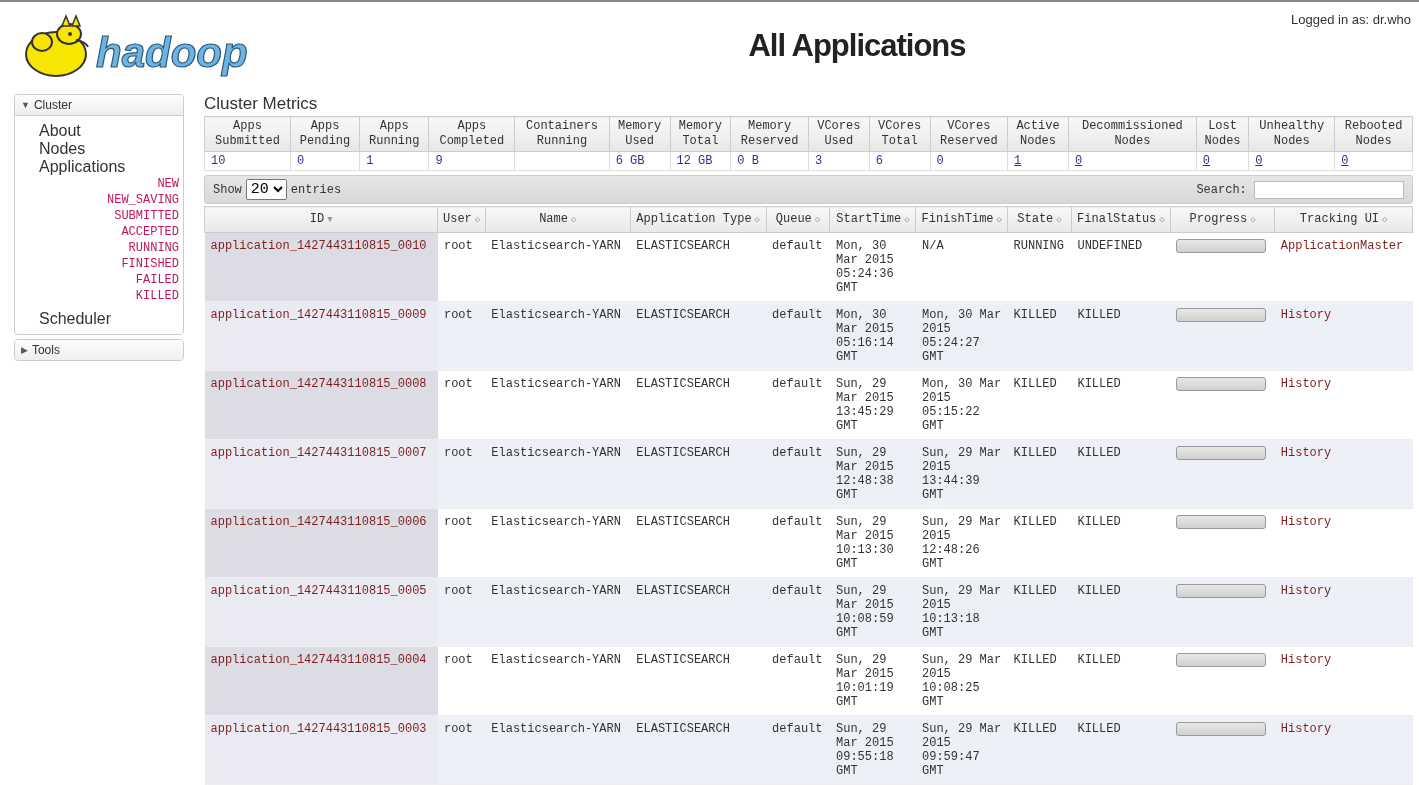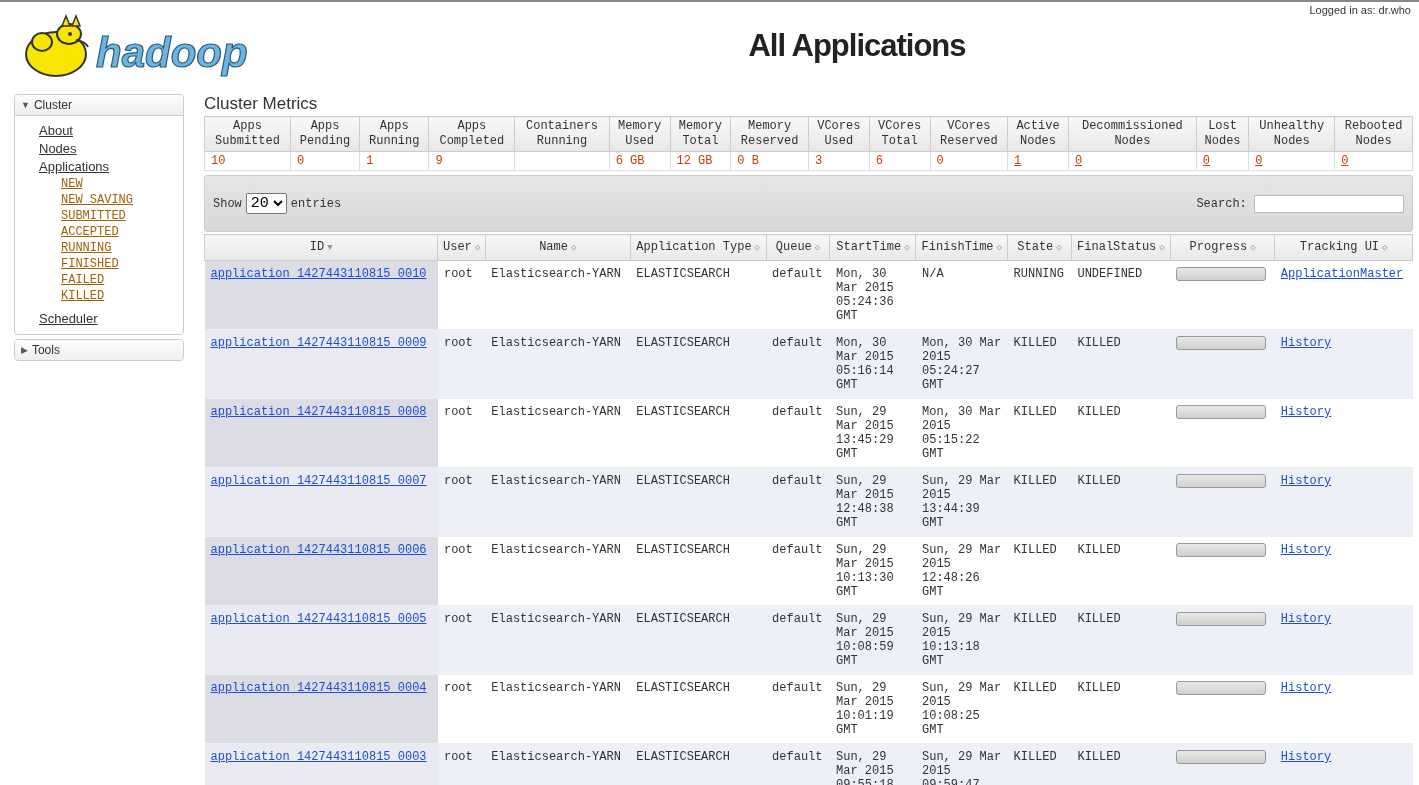--- a/index.html
+++ b/index.html
@@ -7,23 +7,23 @@
     margin: 0;
     padding: 0;
     font-family: Verdana, Geneva, sans-serif;
     font-size: 12px;
     color: #333;
     background: #fff;
   }
   .top-border { height: 2px; background: #888; width: 100%; }
   .login-info {
     position: absolute;
-    top: 4px;
+    top: 12px;
     right: 8px;
-    font-size: 11px;
+    font-size: 13px;
     color: #333;
   }
   .header {
     display: flex;
     align-items: center;
     padding: 10px 14px 8px 14px;
   }
   .logo {
     width: 295px;
     display: flex;
@@ -62,33 +62,32 @@
     border-bottom: 1px solid #ccc;
     display: flex;
     align-items: center;
   }
   .acc-header.collapsed { border-bottom: none; }
   .tri { font-size: 9px; margin-right: 4px; color: #555; }
   .acc-body { padding: 6px 4px 6px 24px; }
   .nav-link {
     display: block;
     color: #333;
-    text-decoration: underline;
-    font-size: 13px;
+    font-size: 16px;
     line-height: 18px;
     font-family: Verdana, sans-serif;
   }
   .sub-links { padding-left: 22px; }
   .sub-link {
     display: block;
-    color: #a16207;
-    text-decoration: underline;
+    color: #be185d;
     font-family: "Courier New", monospace;
     font-size: 12px;
     line-height: 16px;
+    text-align: right;
   }
   .main { flex: 1; min-width: 0; }
   .section-title {
     font-size: 17px;
     color: #333;
     margin: 0 0 2px 0;
     font-family: Verdana, sans-serif;
   }
   
   table.metrics {
@@ -103,30 +102,30 @@
     padding: 2px 4px;
     font-weight: normal;
     color: #333;
     font-family: "Courier New", monospace;
     text-align: center;
     line-height: 15px;
   }
   table.metrics td {
     border: 1px solid #ddd;
     padding: 2px 6px;
-    color: #c2410c;
+    color: #4c1d95;
   }
   table.metrics td.link { text-decoration: underline; }
   
   .toolbar {
     margin-top: 4px;
     background: linear-gradient(#e6e6e6,#d8d8da);
     border: 1px solid #ccc;
     border-radius: 3px;
-    padding: 17px 8px;
+    padding: 3px 8px;
     display: flex;
     align-items: center;
     font-family: "Courier New", monospace;
     font-size: 12px;
     color: #333;
   }
   .toolbar select {
     font-family: "Courier New", monospace;
     font-size: 15px;
     margin: 0 4px;
@@ -162,22 +161,21 @@
     border-bottom: 1px solid #eee;
     padding: 6px 6px;
     vertical-align: top;
     color: #333;
   }
   table.apps tbody tr.odd td.col-id { background:#dcdce5; }
   table.apps tbody tr.even td.col-id { background:#eaeaf2; }
   table.apps tbody tr.odd td { background:#fff; }
   table.apps tbody tr.even td { background:#eef0f8; }
   .app-link {
-    color:#1d4ed8;
-    text-decoration: underline;
+    color:#7f1d1d;
   }
   .progress-bar {
     width: 90px;
     height: 14px;
     border: 1px solid #999;
     border-radius: 3px;
     background: linear-gradient(#e8e8e8,#d0d0d0);
     display: inline-block;
   }
   .time-cell { max-width: 84px; }

